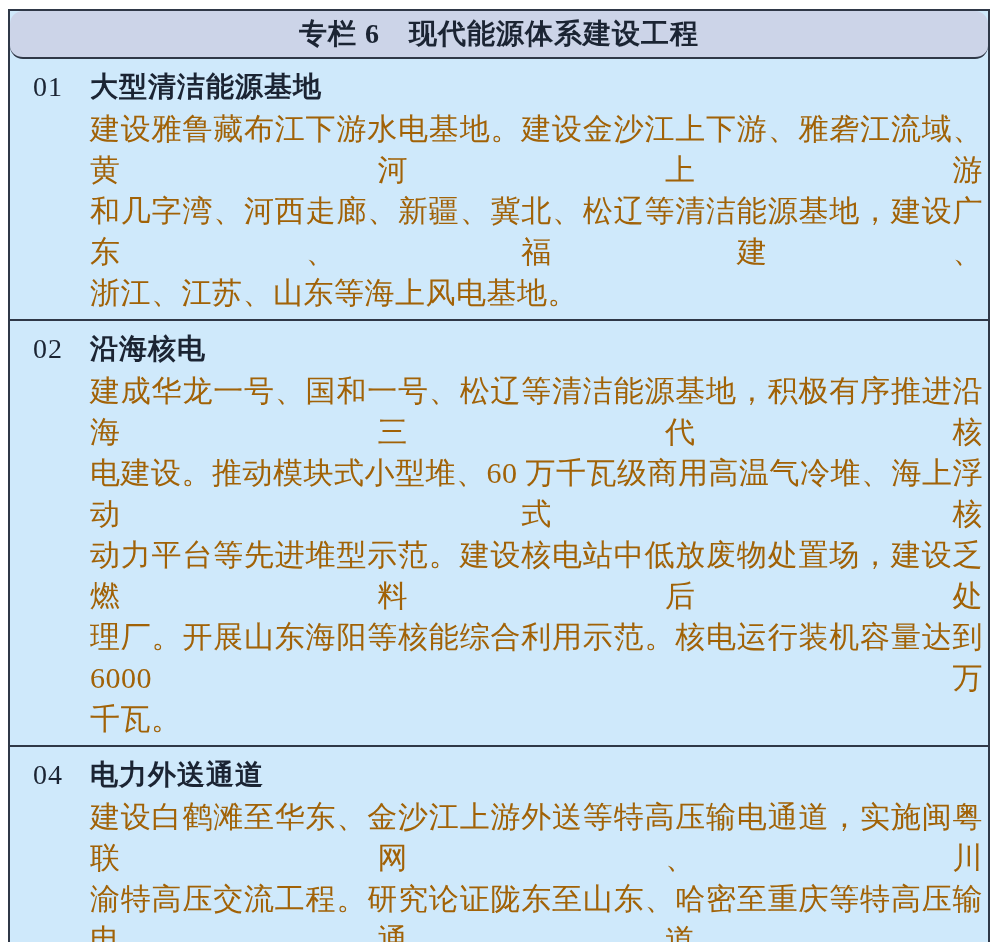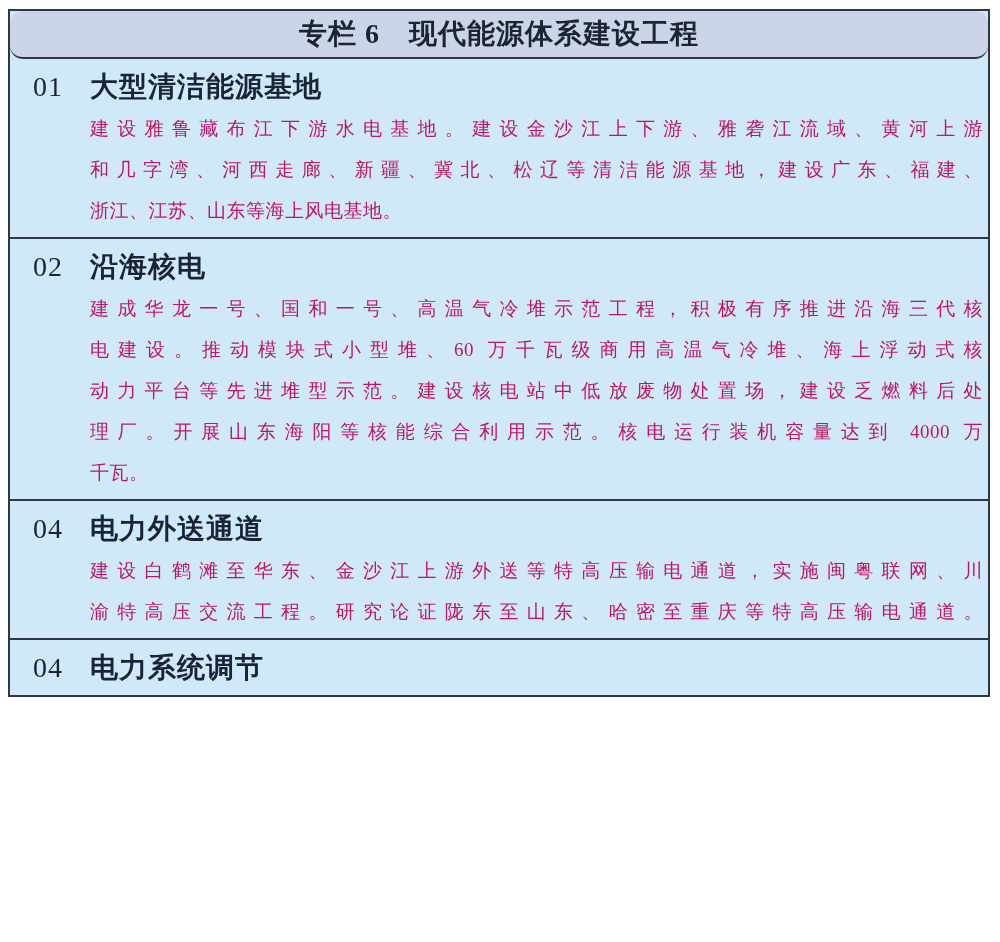--- a/index.html
+++ b/index.html
@@ -57,22 +57,22 @@
     font-weight: normal;
     letter-spacing: 1px;
   }
   .sec-title {
     font-weight: bold;
     letter-spacing: 1px;
   }
   .sec-body {
     margin-left: 80px;
     margin-right: 5px;
-    font-size: 19px;
-    color: #be185d;
+    font-size: 30px;
+    color: #a16207;
   }
   .body-line {
     line-height: 41px;
     text-align: left;
     letter-spacing: 0.5px;
     white-space: nowrap;
   }
   .body-line.fill {
     white-space: normal;
     text-align: justify;
@@ -96,24 +96,24 @@
             <div class="body-line fill">和几字湾、河西走廊、新疆、冀北、松辽等清洁能源基地，建设广东、福建、</div>
             <div class="body-line">浙江、江苏、山东等海上风电基地。</div>
           </div>
   </div>
 
   <div class="section">
     <div class="sec-head">
       <span class="sec-num">02</span><span class="sec-title">沿海核电</span>
     </div>
     <div class="sec-body">
-            <div class="body-line fill">建成华龙一号、国和一号、高温气冷堆示范工程，积极有序推进沿海三代核</div>
+            <div class="body-line fill">建成华龙一号、国和一号、松辽等清洁能源基地，积极有序推进沿海三代核</div>
             <div class="body-line fill">电建设。推动模块式小型堆、60 万千瓦级商用高温气冷堆、海上浮动式核</div>
             <div class="body-line fill">动力平台等先进堆型示范。建设核电站中低放废物处置场，建设乏燃料后处</div>
-            <div class="body-line fill">理厂。开展山东海阳等核能综合利用示范。核电运行装机容量达到 4000 万</div>
+            <div class="body-line fill">理厂。开展山东海阳等核能综合利用示范。核电运行装机容量达到 6000 万</div>
             <div class="body-line">千瓦。</div>
           </div>
   </div>
 
   <div class="section">
     <div class="sec-head">
       <span class="sec-num">04</span><span class="sec-title">电力外送通道</span>
     </div>
     <div class="sec-body">
             <div class="body-line fill">建设白鹤滩至华东、金沙江上游外送等特高压输电通道，实施闽粤联网、川</div>

